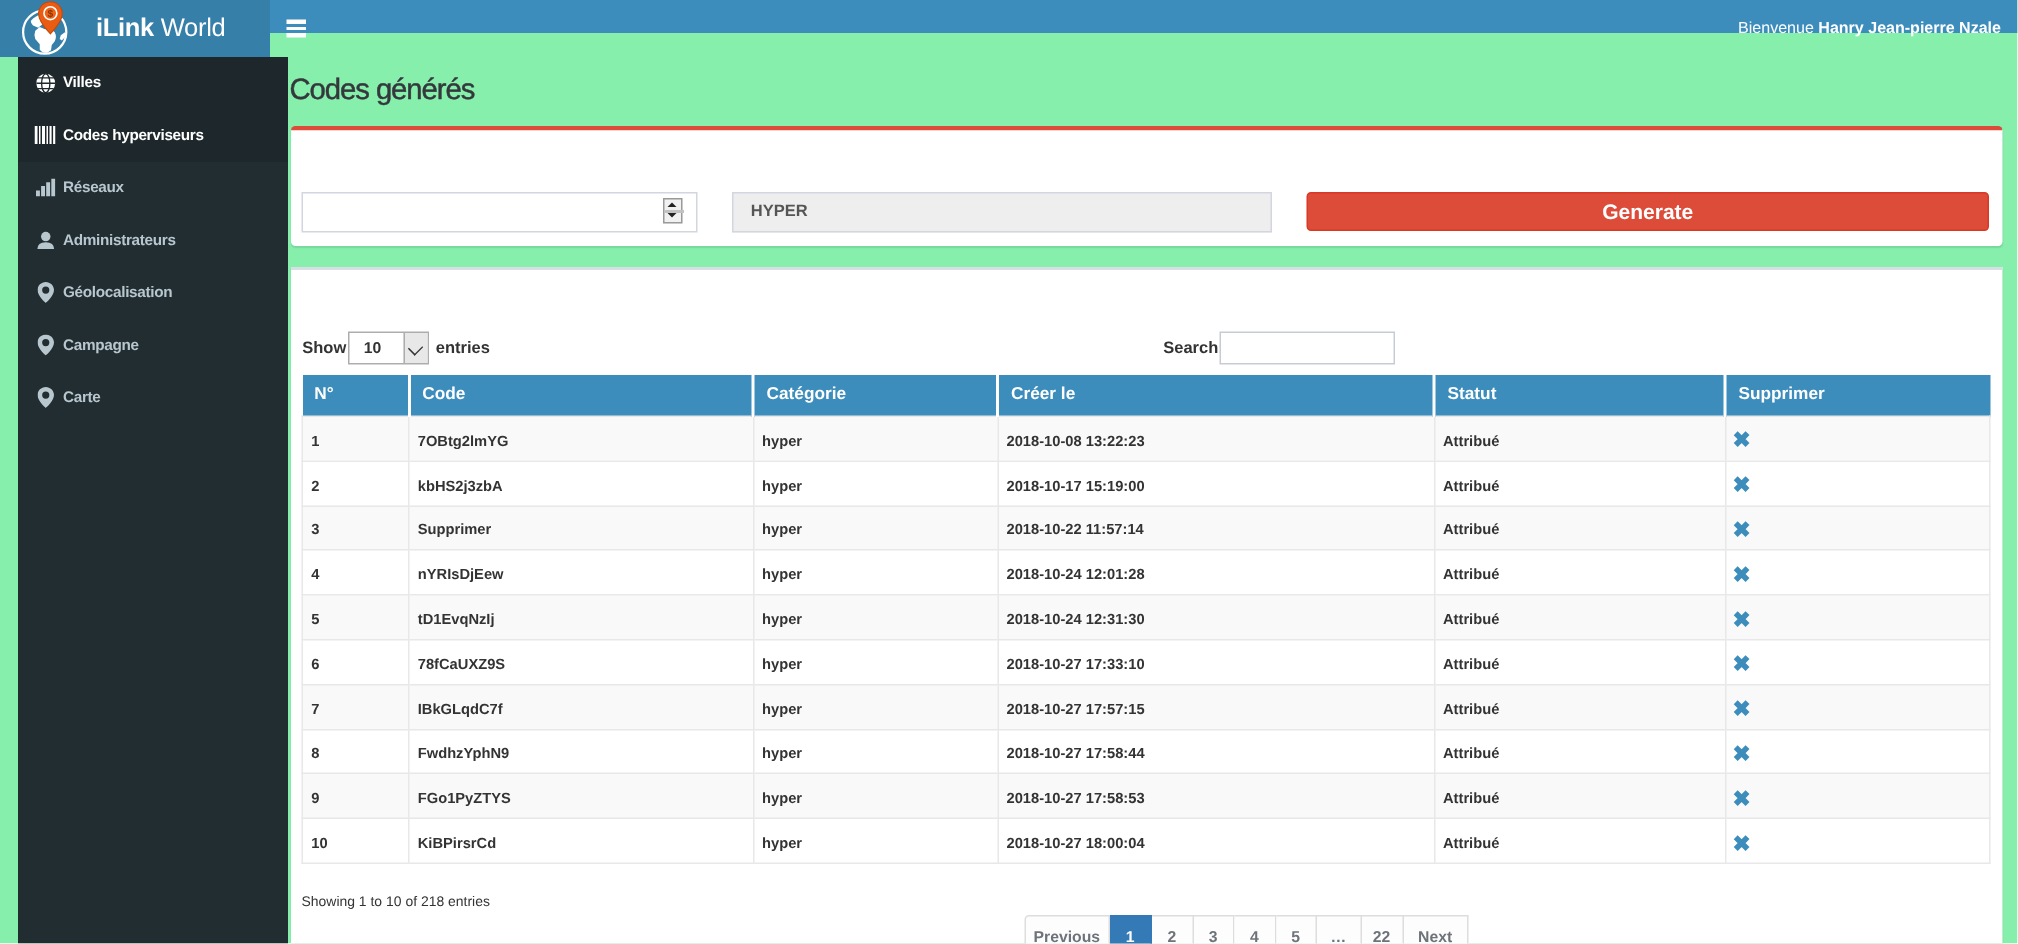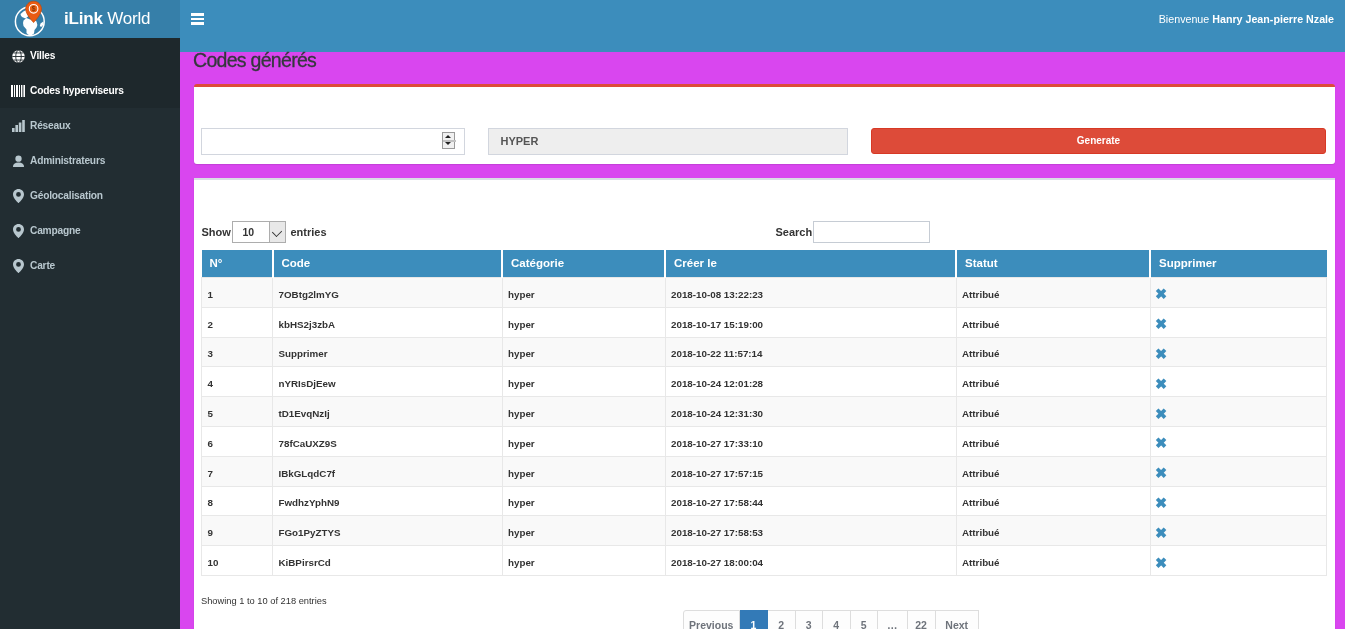--- a/index.html
+++ b/index.html
@@ -1,43 +1,43 @@
 <!DOCTYPE html>
 <html><head>
 <meta charset="utf-8">
 <style>
 * { margin:0; padding:0; box-sizing:border-box; }
 html,body { width:1345px; height:629px; overflow:hidden; font-family:"Liberation Sans", sans-serif; }
-#page { position:relative; width:1345px; height:629px; background:#d946ef;padding-left:25px; }
+#page { position:relative; width:1345px; height:629px; background:#86efac;padding-left:25px; }
 .abs { position:absolute; }
 
 
 #logo { left:0; top:0; width:180px; height:38px; background:#367fa9; color:#fff; }
 #logo .txt { position:absolute; left:64px; top:0; line-height:38px; font-size:17px; letter-spacing:-0.2px; }
-#navbar { left:180px; top:0; width:1165px; height:52px; background:#3c8dbc; }
+#navbar { left:180px; top:0; width:1165px; height:22px; background:#3c8dbc; }
 .hbar { position:absolute; left:11px; width:13px; height:2.5px; background:#fff; }
 #welcome { position:absolute; right:11px; top:0; line-height:38px; font-size:10.7px; color:#fff; }
 
 
-#sidebar { left:0; top:38px; width:180px; height:591px; background:#222d32; }
+#sidebar { left:12px; top:38px; width:180px; height:591px; background:#222d32; }
 .nav-item { position:relative; height:35px; line-height:35px; color:#b8c7ce; font-size:10.2px; font-weight:bold; letter-spacing:-0.2px; }
 .nav-item.on { background:#1e282c; color:#fff; }
 .nav-item .ic { position:absolute; left:10px; top:0; width:16px; height:35px; text-align:center; }
 .nav-item .ic svg { vertical-align:middle; }
 .nav-item .lbl { position:absolute; left:30px; top:0; }
 
 
 #h1 { left:193px; top:49px; font-size:19.5px; color:#34383c; letter-spacing:-0.7px; -webkit-text-stroke:0.3px #34383c; }
 #box1 { left:193.5px; top:84px; width:1141px; height:80px; background:#fff; border-top:3px solid #dd4b39; border-radius:3px; box-shadow:0 1px 1px rgba(0,0,0,0.1); }
 #numin { position:absolute; left:7px; top:40.5px; width:264px; height:27px; border:1px solid #d2d6de; background:#fff; }
 #spin { position:absolute; left:240px; top:3px; width:13px; height:17px; border:1px solid #9a9a9a; background:#f1f1f1; }
 #spin .tri-up { position:absolute; left:2.5px; top:2.5px; width:0; height:0; border-left:3px solid transparent; border-right:3px solid transparent; border-bottom:3.5px solid #222; }
 #spin .tri-dn { position:absolute; left:2.5px; bottom:2.5px; width:0; height:0; border-left:3px solid transparent; border-right:3px solid transparent; border-top:3.5px solid #222; }
 #hyper { position:absolute; left:294px; top:40.5px; width:360.5px; height:27px; border:1px solid #d2d6de; background:#eee; color:#555; font-size:11px; font-weight:bold; line-height:25px; padding-left:12px; }
-#genbtn { position:absolute; left:677.5px; top:41px; width:455px; height:26px; background:#dd4b39; border:1px solid #d73925; border-radius:3px; color:#fff; font-size:10px; font-weight:bold; text-align:center; line-height:24px; }
+#genbtn { position:absolute; left:677.5px; top:41px; width:455px; height:26px; background:#dd4b39; border:1px solid #d73925; border-radius:3px; color:#fff; font-size:14px; font-weight:bold; text-align:center; line-height:24px; }
 
 #box2 { left:193.5px; top:178px; width:1141px; height:451px; background:#fff; border-top:2px solid #d9dde4; box-shadow:0 1px 1px rgba(0,0,0,0.1); }
 .b2 { position:absolute; }
 #lblshow { left:8px; top:46px; font-size:11px; font-weight:bold; color:#333; }
 #sel { left:38px; top:41px; width:54px; height:21.5px; border:1px solid #adadad; background:#fff; }
 #sel .v { position:absolute; left:10px; top:0; line-height:20px; font-size:10.5px; font-weight:bold; color:#333; }
 #sel .arr { position:absolute; right:0; top:0; width:16px; height:19.5px; background:#e8e8e8; border-left:1px solid #adadad; }
 #sel .arr:after { content:""; position:absolute; left:3px; top:6px; width:7px; height:7px; border-left:1.6px solid #333; border-bottom:1.6px solid #333; transform:rotate(-45deg) scale(1,0.8); }
 #lblentries { left:97px; top:46px; font-size:11px; font-weight:bold; color:#333; }
 #lblsearch { left:582px; top:46px; font-size:11px; font-weight:bold; color:#333; }

